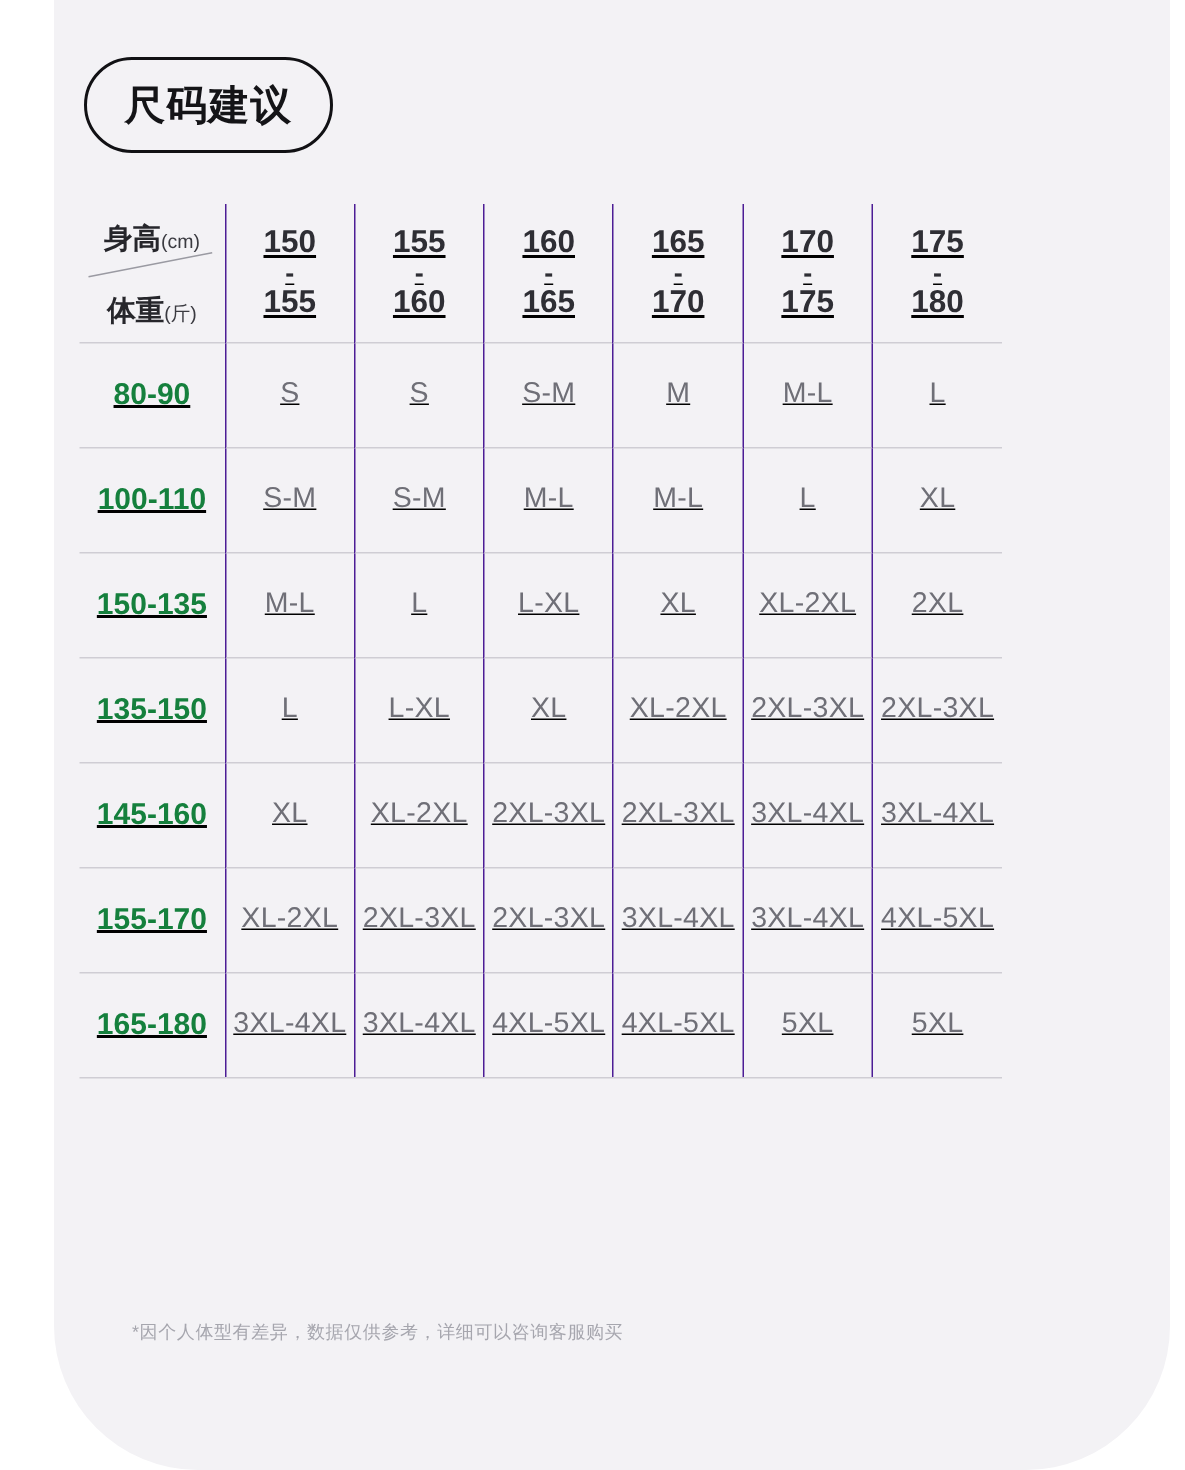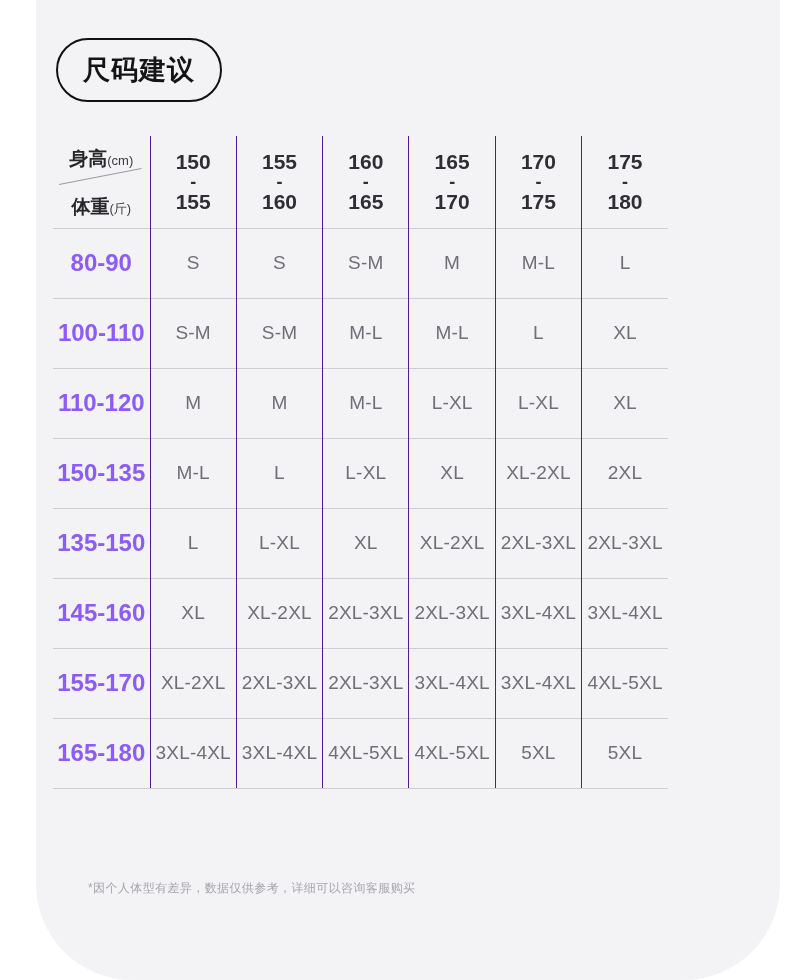--- a/index.html
+++ b/index.html
@@ -54,20 +54,21 @@
     letter-spacing: 1px;
     line-height: 1;
   }
 
   
   .table-wrap {
     position: absolute;
     left: 53px;
     top: 136px;
     width: 615px;
+    text-decoration: underline;
   }
   table.size-table {
     border-collapse: collapse;
     width: 615px;
     table-layout: fixed;
   }
   table.size-table td, table.size-table th {
     padding: 0;
     margin: 0;
     text-align: center;
@@ -153,23 +154,23 @@
   th.val .rng-dash,
   th.val .rng-hi {
     display: block;
   }
   th.val .rng-dash {
     font-size: 18px;
     line-height: 0.78;
   }
 
   td.rowhead {
-    font-size: 24px;
+    font-size: 20px;
     font-weight: 700;
-    color: #8b5cf6;
+    color: #15803d;
     white-space: nowrap;
   }
   td.val {
     font-size: 19px;
     font-weight: 400;
     color: #6f6f77;
     white-space: nowrap;
     letter-spacing: 0.2px;
   }
 
@@ -264,29 +265,20 @@
         <tr class="data-row">
           <td class="rowhead">100-110</td>
           <td class="val">S-M</td>
           <td class="val">S-M</td>
           <td class="val">M-L</td>
           <td class="val">M-L</td>
           <td class="val">L</td>
           <td class="val">XL</td>
         </tr>
         <tr class="data-row">
-          <td class="rowhead">110-120</td>
-          <td class="val">M</td>
-          <td class="val">M</td>
-          <td class="val">M-L</td>
-          <td class="val">L-XL</td>
-          <td class="val">L-XL</td>
-          <td class="val">XL</td>
-        </tr>
-        <tr class="data-row">
           <td class="rowhead">150-135</td>
           <td class="val">M-L</td>
           <td class="val">L</td>
           <td class="val">L-XL</td>
           <td class="val">XL</td>
           <td class="val">XL-2XL</td>
           <td class="val">2XL</td>
         </tr>
         <tr class="data-row">
           <td class="rowhead">135-150</td>

